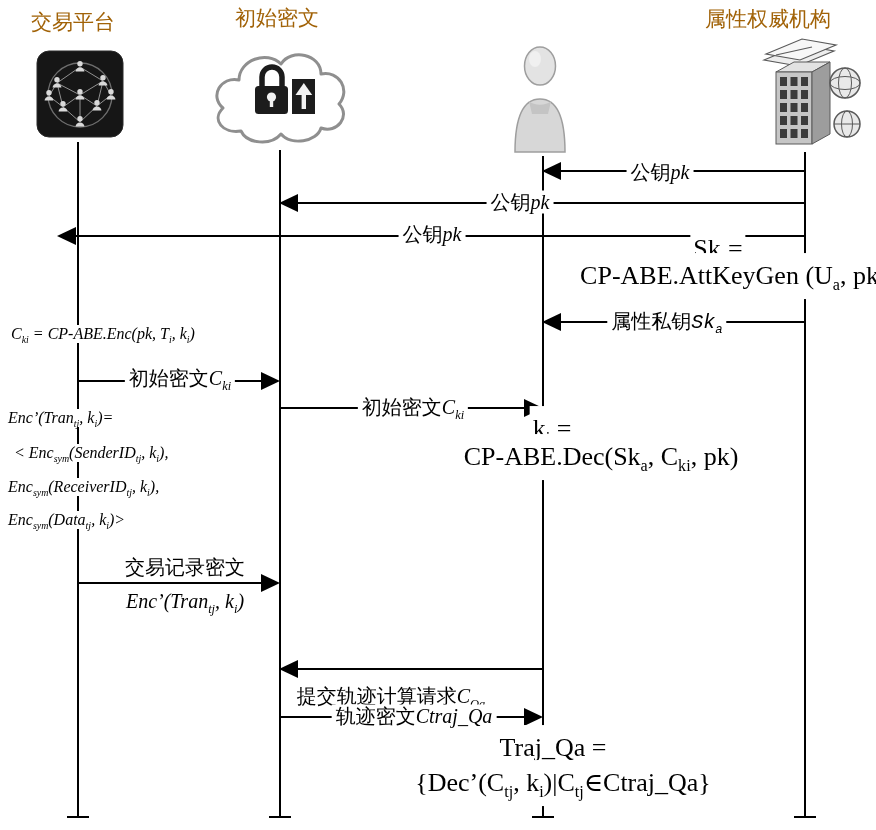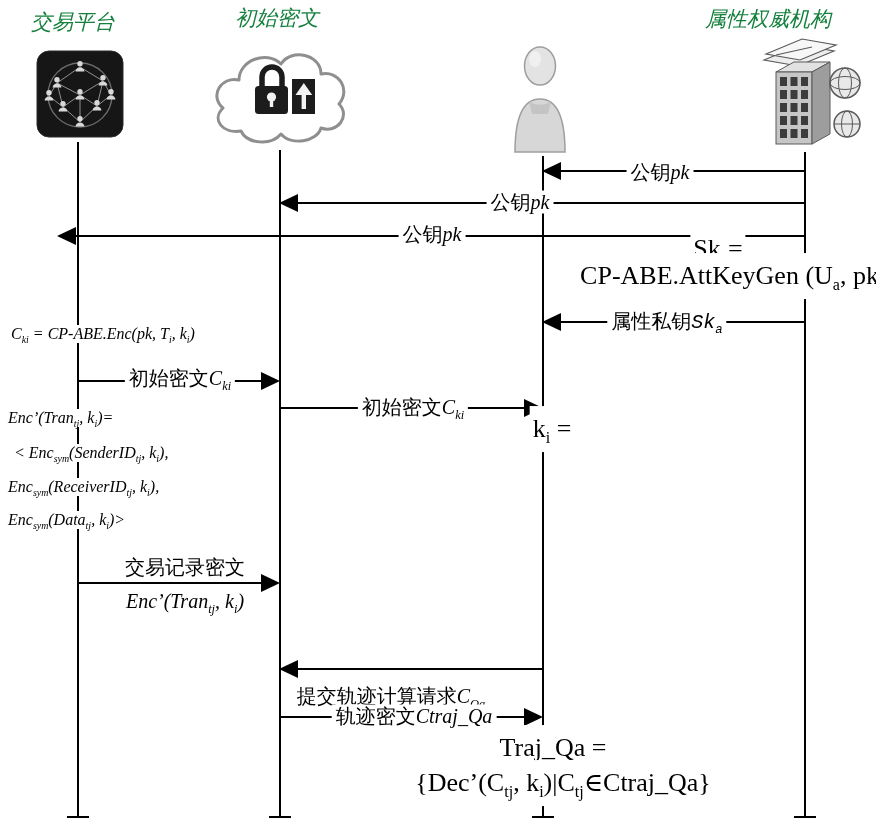--- a/index.html
+++ b/index.html
@@ -2,21 +2,21 @@
 <html><head>
 <meta charset="utf-8">
 <style>
   html,body { margin:0; padding:0; background:#fff; }
   .canvas {
     position:relative; width:876px; height:830px; background:#ffffff;
     font-family:"Liberation Serif","DejaVu Serif",serif; color:#000; overflow:hidden;
   }
   .actor-label {
     position:absolute; transform:translateX(-50%);
-    font-size:21px; color:#15803d; white-space:nowrap;font-style:italic;
+    font-size:21px; color:#a16207; white-space:nowrap;
   }
   .icon { position:absolute; }
   .lifeline { position:absolute; width:2px; background:#000; }
   .endbar { position:absolute; width:22px; height:2px; background:#000; transform:translateX(-50%); }
   .msg-line { position:absolute; height:2px; background:#000; }
   .arrow-left {
     position:absolute; width:0; height:0;
     border-top:9px solid transparent; border-bottom:9px solid transparent;
     border-right:19px solid #000;
   }
@@ -224,20 +224,21 @@
   <div class="msg-label" style="left:414px; top:716px;">
     <span>轨迹密文</span><span class="math">Ctraj_Qa</span>
   </div>
 
   <div class="annot" style="left:718px; top:249px;">Sk<sub>a</sub>=</div>
   <div class="annot" style="left:757px; top:276px;">CP-ABE.AttKeyGen (U<sub>a</sub>, pk, mk)</div>
 
   <div class="annot-left" style="left:8px; top:325px;">C<sub>ki</sub> = CP-ABE.Enc(pk, T<sub>i</sub>, k<sub>i</sub>)</div>
 
   <div class="annot" style="left:552px; top:429px;">k<sub>i</sub> =</div>
+  <div class="annot" style="left:601px; top:457px;">CP-ABE.Dec(Sk<sub>a</sub>, C<sub>ki</sub>, pk)</div>
 
   <div class="annot-left" style="left:5px; top:409px;">Enc’(Tran<sub>tj</sub>, k<sub>i</sub>)=</div>
   <div class="annot-left" style="left:11px; top:444px;">&lt; Enc<sub>sym</sub>(SenderID<sub>tj</sub>, k<sub>i</sub>),</div>
   <div class="annot-left" style="left:5px; top:478px;">Enc<sub>sym</sub>(ReceiverID<sub>tj</sub>, k<sub>i</sub>),</div>
   <div class="annot-left" style="left:5px; top:511px;">Enc<sub>sym</sub>(Data<sub>tj</sub>, k<sub>i</sub>)&gt;</div>
 
 
   <div class="annot" style="left:553px; top:748px;">Traj_Qa =</div>
   <div class="annot" style="left:563px; top:783px;">{Dec’(C<sub>tj</sub>, k<sub>i</sub>)|C<sub>tj</sub>∈Ctraj_Qa}</div>
 

